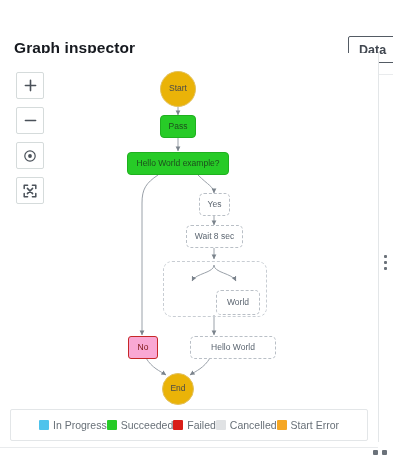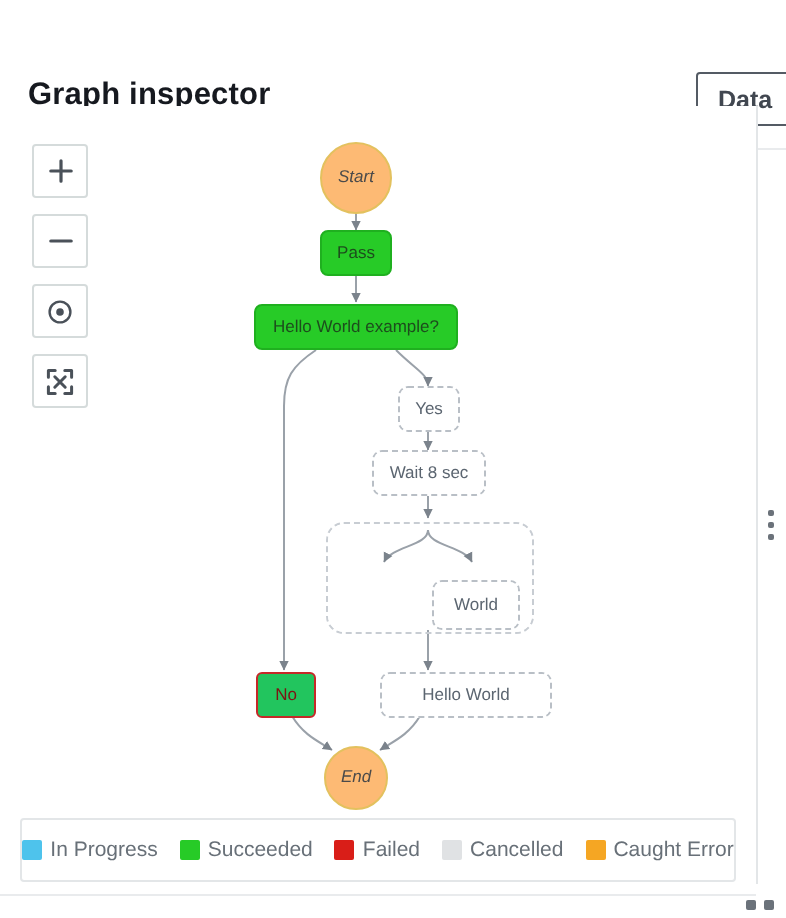--- a/index.html
+++ b/index.html
@@ -95,33 +95,32 @@
     text-align: center;
     font-size: 8.5px;
     line-height: 1.1;
     color: #4a4a4a;
     z-index: 3;
     cursor: pointer;
     white-space: nowrap;
   }
   .node.circle {
     border-radius: 50%;
-    background: #fdba74;
+    background: #eab308;
     border: 1px solid #e3c15e;
     color: #4a4a4a;
-    font-style: italic;
   }
   .node.green {
     background: #27cb27;
     border: 1px solid #1fb01f;
     border-radius: 4px;
     color: #1d4d1d;
   }
   .node.red {
-    background: #22c55e;
+    background: #f9a8d4;
     border: 1px solid #c62828;
     border-radius: 3px;
     color: #7d1414;
   }
   .node.dashed {
     background: #ffffff;
     border: 1px dashed #b9bfc6;
     border-radius: 5px;
     color: #5b6570;
   }
@@ -147,21 +146,20 @@
     position: absolute;
     left: 10px; top: 409px;
     width: 358px;
     height: 32px;
     background: #ffffff;
     border: 1px solid #e3e6e8;
     border-radius: 2px;
     display: flex;
     align-items: center;
     justify-content: center;
-    gap: 11px;
     z-index: 6;
   }
   .legend-item {
     display: flex;
     align-items: center;
     gap: 4px;
     font-size: 10.5px;
     color: #687078;
     white-space: nowrap;
   }
@@ -329,21 +327,21 @@
     <div class="legend-item">
       <span class="swatch" style="background:#d91e18"></span>
       <span>Failed</span>
     </div>
     <div class="legend-item">
       <span class="swatch" style="background:#e0e2e4"></span>
       <span>Cancelled</span>
     </div>
     <div class="legend-item">
       <span class="swatch" style="background:#f5a623"></span>
-      <span>Caught Error</span>
+      <span>Start Error</span>
     </div>
   </div>
 
   <div class="divider"></div>
   <div class="drag-handle">
     <i></i>
     <i></i>
     <i></i>
   </div>
 

